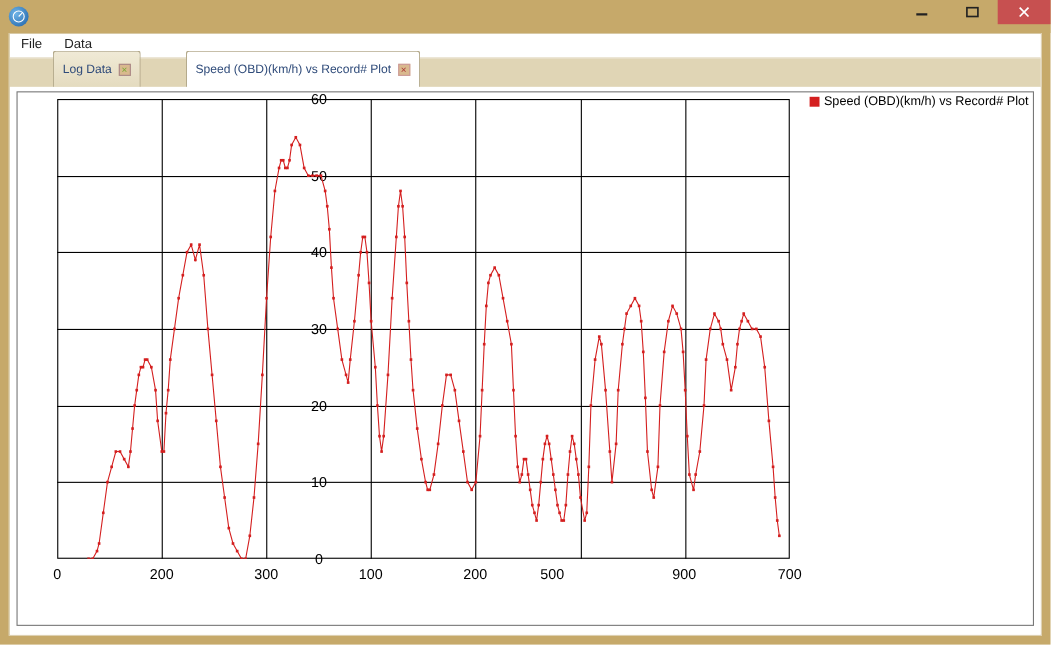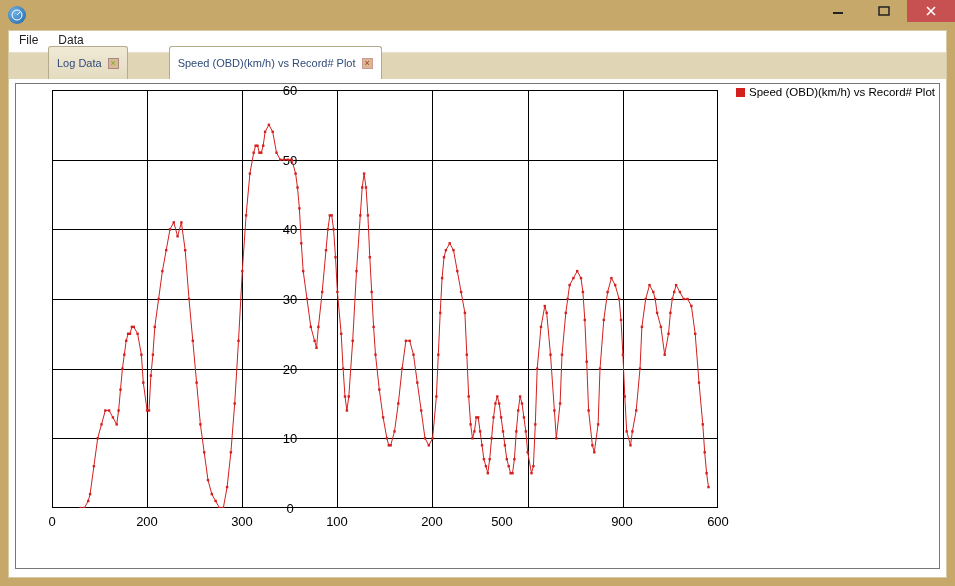--- a/index.html
+++ b/index.html
@@ -109,21 +109,21 @@
       <div class="ytick" style="top:76px">50</div>
       <div class="ytick" style="top:6px">60</div>
 
       <div class="xtick" style="left:36px">0</div>
       <div class="xtick" style="left:131px">200</div>
       <div class="xtick" style="left:226px">300</div>
       <div class="xtick" style="left:321px">100</div>
       <div class="xtick" style="left:416px">200</div>
       <div class="xtick" style="left:486px">500</div>
       <div class="xtick" style="left:606px">900</div>
-      <div class="xtick" style="left:702px">600</div>
+      <div class="xtick" style="left:702px">700</div>
 
       <div class="plot-region">
         <div class="plotbox"></div>
 
         <div class="gridline gv" style="left:95px"></div>
         <div class="gridline gv" style="left:190px"></div>
         <div class="gridline gv" style="left:285px"></div>
         <div class="gridline gv" style="left:380px"></div>
         <div class="gridline gv" style="left:476px"></div>
         <div class="gridline gv" style="left:571px"></div>

